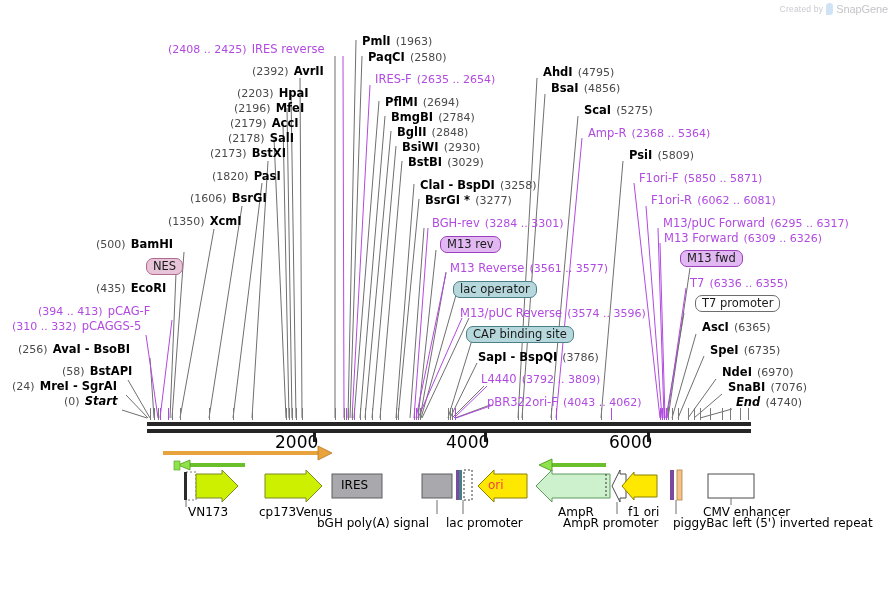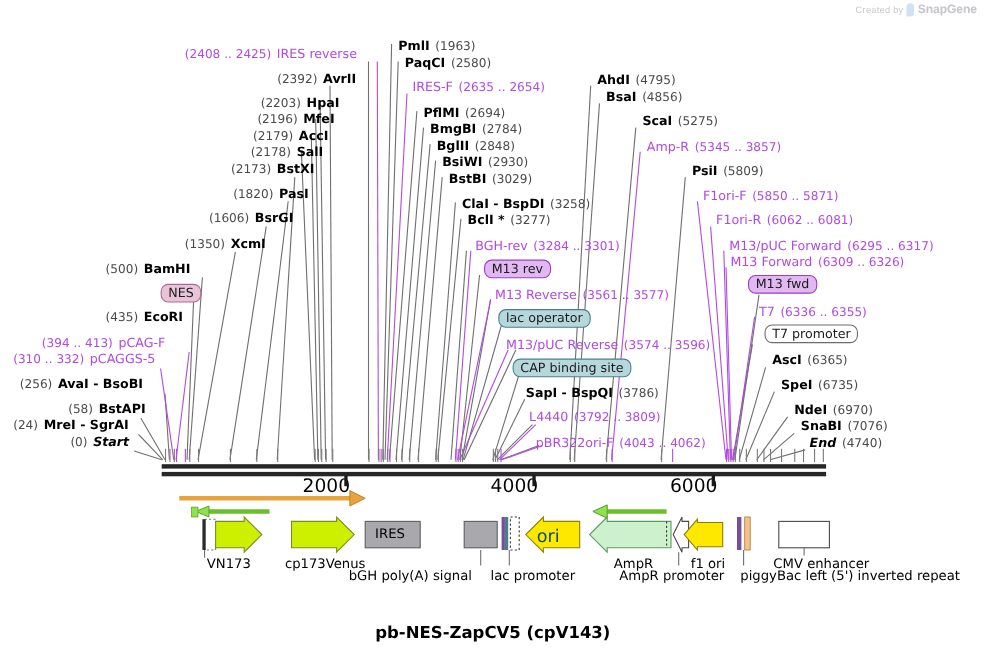--- a/index.html
+++ b/index.html
@@ -15,21 +15,21 @@
 
   
   .credit{
     position:absolute;right:8px;top:3px;
     display:flex;align-items:center;gap:3px;
     font-size:8.5px;color:#c9c9cf;letter-spacing:.2px;
     font-family:"Liberation Sans",sans-serif;
   }
   .credit .pin{display:inline-block;width:7px;height:12px;background:#cfe3f5;
     border-radius:3.5px 3.5px 3.5px 0;transform:rotate(0deg);}
-  .credit .brand{font-size:11px;color:#c4c4ca;font-weight:700;letter-spacing:-.1px;}
+  .credit .brand{font-size:11px;color:#c4c4ca;font-weight:400;letter-spacing:-.1px;}
   svg.leaders{position:absolute;left:0;top:0;width:896px;height:605px;pointer-events:none;}
 
   
   .lbl{position:absolute;white-space:nowrap;line-height:11px;}
   .lbl .pos{color:#4a4a4a;font-size:11px;font-family:"DejaVu Sans",sans-serif;}
   .lbl .nm{color:#000;font-size:11.5px;font-weight:bold;font-family:"DejaVu Sans",sans-serif;}
   .lbl .nm.it{font-style:italic;}
   .lbl.purple .pos,.lbl.purple .nm{color:#b14ae0;font-weight:normal;font-size:11.5px;}
   .lbl.purple .pos{font-size:11px;}
 
@@ -162,37 +162,37 @@
   <div>
     <div class="lbl" style="left:362px;top:34px"><span class="nm">PmlI</span> <span class="pos">(1963)</span></div>
     <div class="lbl" style="left:368px;top:50px"><span class="nm">PaqCI</span> <span class="pos">(2580)</span></div>
     <div class="lbl purple" style="left:375px;top:72px"><span class="nm">IRES-F</span> <span class="pos">(2635 .. 2654)</span></div>
     <div class="lbl" style="left:385px;top:95px"><span class="nm">PflMI</span> <span class="pos">(2694)</span></div>
     <div class="lbl" style="left:391px;top:110px"><span class="nm">BmgBI</span> <span class="pos">(2784)</span></div>
     <div class="lbl" style="left:397px;top:125px"><span class="nm">BglII</span> <span class="pos">(2848)</span></div>
     <div class="lbl" style="left:402px;top:140px"><span class="nm">BsiWI</span> <span class="pos">(2930)</span></div>
     <div class="lbl" style="left:408px;top:155px"><span class="nm">BstBI</span> <span class="pos">(3029)</span></div>
     <div class="lbl" style="left:420px;top:178px"><span class="nm">ClaI  -  BspDI</span> <span class="pos">(3258)</span></div>
-    <div class="lbl" style="left:425px;top:193px"><span class="nm">BclI *</span> <span class="pos">(3277)</span></div>
+    <div class="lbl" style="left:425px;top:193px"><span class="nm">BsrGI *</span> <span class="pos">(3277)</span></div>
     <div class="lbl purple" style="left:432px;top:216px"><span class="nm">BGH-rev</span> <span class="pos">(3284 .. 3301)</span></div>
     <div class="badge violet" style="left:440px;top:236px">M13 rev</div>
     <div class="lbl purple" style="left:450px;top:261px"><span class="nm">M13 Reverse</span> <span class="pos">(3561 .. 3577)</span></div>
     <div class="badge teal" style="left:453px;top:281px">lac operator</div>
     <div class="lbl purple" style="left:460px;top:306px"><span class="nm">M13/pUC Reverse</span> <span class="pos">(3574 .. 3596)</span></div>
     <div class="badge teal" style="left:466px;top:326px">CAP binding site</div>
     <div class="lbl" style="left:478px;top:350px"><span class="nm">SapI  -  BspQI</span> <span class="pos">(3786)</span></div>
     <div class="lbl purple" style="left:481px;top:372px"><span class="nm">L4440</span> <span class="pos">(3792 .. 3809)</span></div>
     <div class="lbl purple" style="left:487px;top:395px"><span class="nm">pBR322ori-F</span> <span class="pos">(4043 .. 4062)</span></div>
   </div>
 
   <div>
     <div class="lbl" style="left:543px;top:65px"><span class="nm">AhdI</span> <span class="pos">(4795)</span></div>
     <div class="lbl" style="left:551px;top:81px"><span class="nm">BsaI</span> <span class="pos">(4856)</span></div>
     <div class="lbl" style="left:584px;top:103px"><span class="nm">ScaI</span> <span class="pos">(5275)</span></div>
-    <div class="lbl purple" style="left:588px;top:126px"><span class="nm">Amp-R</span> <span class="pos">(5345 .. 3857)</span></div>
+    <div class="lbl purple" style="left:588px;top:126px"><span class="nm">Amp-R</span> <span class="pos">(2368 .. 5364)</span></div>
     <div class="lbl" style="left:629px;top:148px"><span class="nm">PsiI</span> <span class="pos">(5809)</span></div>
     <div class="lbl purple" style="left:639px;top:171px"><span class="nm">F1ori-F</span> <span class="pos">(5850 .. 5871)</span></div>
     <div class="lbl purple" style="left:651px;top:193px"><span class="nm">F1ori-R</span> <span class="pos">(6062 .. 6081)</span></div>
     <div class="lbl purple" style="left:663px;top:216px"><span class="nm">M13/pUC Forward</span> <span class="pos">(6295 .. 6317)</span></div>
     <div class="lbl purple" style="left:664px;top:231px"><span class="nm">M13 Forward</span> <span class="pos">(6309 .. 6326)</span></div>
     <div class="badge violet" style="left:680px;top:250px">M13 fwd</div>
     <div class="lbl purple" style="left:690px;top:276px"><span class="nm">T7</span> <span class="pos">(6336 .. 6355)</span></div>
     <div class="badge white" style="left:695px;top:295px">T7 promoter</div>
     <div class="lbl" style="left:702px;top:320px"><span class="nm">AscI</span> <span class="pos">(6365)</span></div>
     <div class="lbl" style="left:710px;top:343px"><span class="nm">SpeI</span> <span class="pos">(6735)</span></div>
@@ -352,19 +352,18 @@
   <div>
     <div class="featlabel" style="left:188px;top:505px">VN173</div>
     <div class="featlabel" style="left:259px;top:505px">cp173Venus</div>
     <div class="featlabel" style="left:317px;top:516px">bGH poly(A) signal</div>
     <div class="featlabel" style="left:446px;top:516px">lac promoter</div>
     <div class="featlabel" style="left:558px;top:505px">AmpR</div>
     <div class="featlabel" style="left:563px;top:516px">AmpR promoter</div>
     <div class="featlabel" style="left:628px;top:505px">f1 ori</div>
     <div class="featlabel" style="left:703px;top:505px">CMV enhancer</div>
     <div class="featlabel" style="left:673px;top:516px">piggyBac left (5') inverted repeat</div>
-    <div class="featlabel" style="left:488px;top:478px;color:#0c4a6e;font-size:16px;font-weight:normal">ori</div>
+    <div class="featlabel" style="left:488px;top:478px;color:#ef4444;font-size:12px;font-weight:normal">ori</div>
     <div class="featlabel" style="left:341px;top:478px;color:#000;font-size:12px;">IRES</div>
   </div>
 
-  <div class="title" style="top:566px">pb-NES-ZapCV5 (cpV143)</div>
 
 </div>
 
 </body></html>

